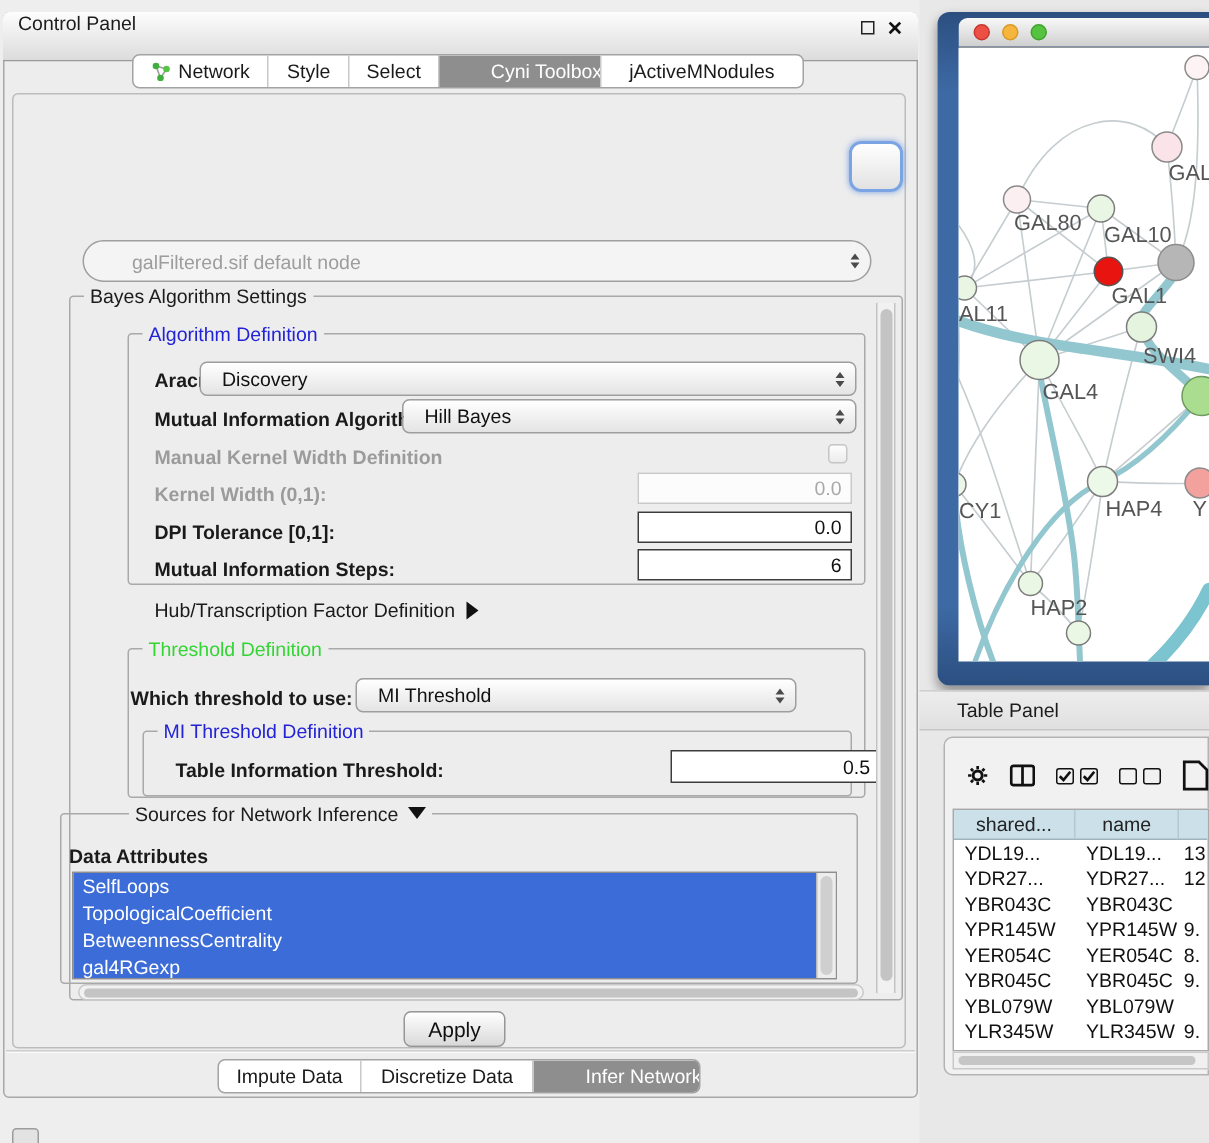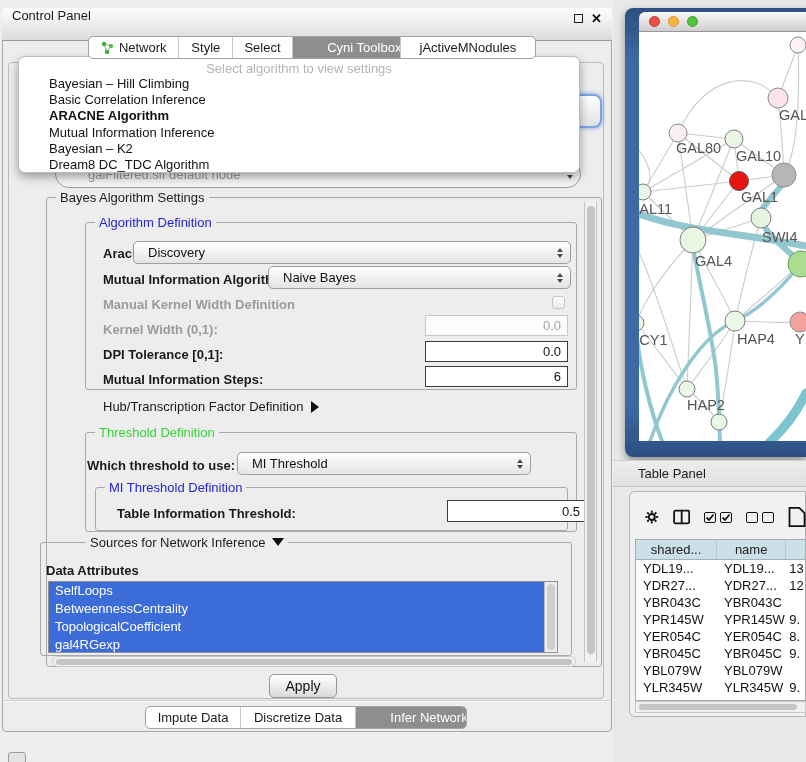--- a/index.html
+++ b/index.html
@@ -188,48 +188,39 @@
 
   <div class="abs bg-combo">
     <span>galFiltered.sif default node</span>
     <span class="stepper">
         <b class="stp-up"></b>
         <b class="stp-dn"></b>
       </span>
   </div>
   <div class="abs focus-frag"></div>
 
-  <div class="abs algo-popup">
-    <div class="algo-prompt">Select algorithm to view settings</div>
-    <div class="algo-item">Bayesian – Hill Climbing</div>
-    <div class="algo-item">Basic Correlation Inference</div>
-    <div class="algo-item selected">ARACNE Algorithm</div>
-    <div class="algo-item">Mutual Information Inference</div>
-    <div class="algo-item">Bayesian – K2</div>
-    <div class="algo-item">Dream8 DC_TDC Algorithm</div>
-  </div>
 
   <div class="abs group settings-group"></div>
   <span class="abs gtitle dark" style="left:56px;top:190px;">Bayes Algorithm Settings</span>
 
   <div class="abs group" style="left:85px;top:222px;width:492px;height:168px;"></div>
   <span class="abs gtitle blue" style="left:95px;top:215px;">Algorithm Definition</span>
 
   <span class="abs lbl" style="left:103px;top:246px;">Aracne Mode:</span>
   <div class="abs combo" style="left:133px;top:241px;width:438px;height:23px;">
     <span>Discovery</span>
     <span class="stepper">
         <b class="stp-up"></b>
         <b class="stp-dn"></b>
       </span>
   </div>
 
   <span class="abs lbl" style="left:103px;top:272px;">Mutual Information Algorithm Type:</span>
   <div class="abs combo" style="left:268px;top:266px;width:303px;height:23px;">
-    <span>Naive Bayes</span>
+    <span>Hill Bayes</span>
     <span class="stepper">
         <b class="stp-up"></b>
         <b class="stp-dn"></b>
       </span>
   </div>
 
   <span class="abs lbl gray" style="left:103px;top:297px;">Manual Kernel Width Definition</span>
   <div class="abs checkbox" style="left:552px;top:296px;"></div>
 
   <span class="abs lbl gray" style="left:103px;top:322px;">Kernel Width (0,1):</span>
@@ -259,22 +250,22 @@
   <span class="abs gtitle blue" style="left:105px;top:480px;">MI Threshold Definition</span>
   <span class="abs lbl" style="left:117px;top:506px;">Table Information Threshold:</span>
   <div class="abs field" style="left:447px;top:500px;width:140px;height:22px;">0.5</div>
 
   <div class="abs group" style="left:40px;top:542px;width:532px;height:114px;"></div>
   <span class="abs gtitle dark" style="left:86px;top:535px;"><span>Sources for Network Inference</span><span class="tri-down"></span></span>
   <span class="abs lbl" style="left:46px;top:563px;">Data Attributes</span>
   <div class="abs attr-list">
     <div class="attr-rows" id="attr-rows">
         <div class="attr-row">SelfLoops</div>
+        <div class="attr-row">TopologicalCoefficient</div>
         <div class="attr-row">BetweennessCentrality</div>
-        <div class="attr-row">TopologicalCoefficient</div>
         <div class="attr-row">gal4RGexp</div>
       </div>
     <div class="attr-scroll">
         <div class="attr-thumb"></div>
       </div>
   </div>
 
   <div class="abs vscroll">
       <div class="vthumb"></div>
     </div>

